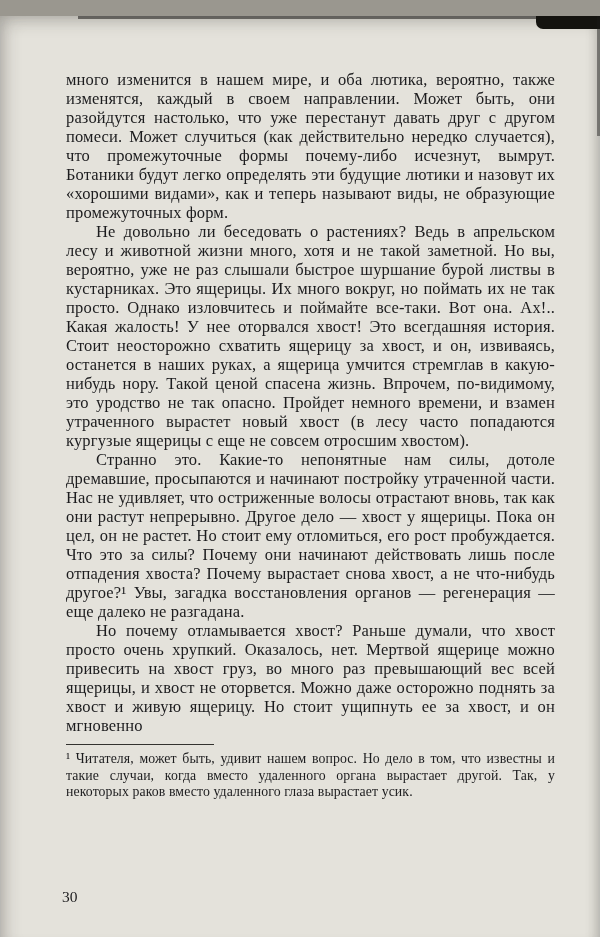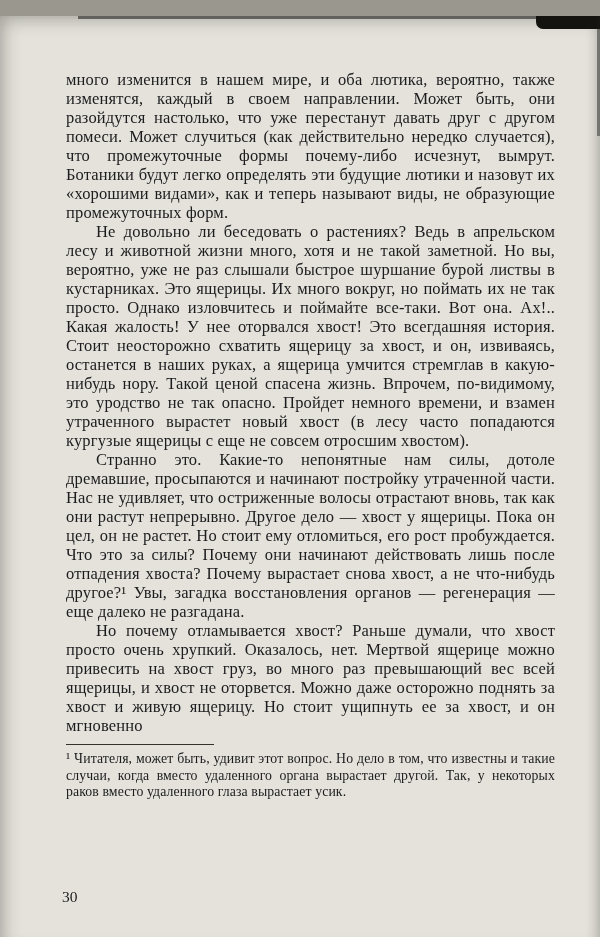--- a/index.html
+++ b/index.html
@@ -96,18 +96,18 @@
   <div class="artifact-right-edge"></div>
 
   <div class="text-block">
     <p class="no-indent">много изменится в нашем мире, и оба лютика, вероятно, также изменятся, каждый в своем направлении. Может быть, они разойдутся настолько, что уже перестанут давать друг с другом помеси. Может случиться (как действительно нередко случается), что промежуточные формы почему-либо исчезнут, вымрут. Ботаники будут легко определять эти будущие лютики и назовут их «хорошими видами», как и теперь называют виды, не образующие промежуточных форм.</p>
     <p>Не довольно ли беседовать о растениях? Ведь в апрельском лесу и животной жизни много, хотя и не такой заметной. Но вы, вероятно, уже не раз слышали быстрое шуршание бурой листвы в кустарниках. Это ящерицы. Их много вокруг, но поймать их не так просто. Однако изловчитесь и поймайте все-таки. Вот она. Ах!.. Какая жалость! У нее оторвался хвост! Это всегдашняя история. Стоит неосторожно схватить ящерицу за хвост, и он, извиваясь, останется в наших руках, а ящерица умчится стремглав в какую-нибудь нору. Такой ценой спасена жизнь. Впрочем, по-видимому, это уродство не так опасно. Пройдет немного времени, и взамен утраченного вырастет новый хвост (в лесу часто попадаются кургузые ящерицы с еще не совсем отросшим хвостом).</p>
     <p>Странно это. Какие-то непонятные нам силы, дотоле дремавшие, просыпаются и начинают постройку утраченной части. Нас не удивляет, что остриженные волосы отрастают вновь, так как они растут непрерывно. Другое дело — хвост у ящерицы. Пока он цел, он не растет. Но стоит ему отломиться, его рост пробуждается. Что это за силы? Почему они начинают действовать лишь после отпадения хвоста? Почему вырастает снова хвост, а не что-нибудь другое?¹ Увы, загадка восстановления органов — регенерация — еще далеко не разгадана.</p>
     <p>Но почему отламывается хвост? Раньше думали, что хвост просто очень хрупкий. Оказалось, нет. Мертвой ящерице можно привесить на хвост груз, во много раз превышающий вес всей ящерицы, и хвост не оторвется. Можно даже осторожно поднять за хвост и живую ящерицу. Но стоит ущипнуть ее за хвост, и он мгновенно</p>
 
     <div class="footnote-divider"></div>
 
-    <div class="footnote">¹ Читателя, может быть, удивит этот вопрос. Но дело в том, что известны и такие случаи, когда вместо удаленного органа вырастает другой. Так, у некоторых раков вместо удаленного глаза вырастает усик.</div>
+    <div class="footnote">¹ Читателя, может быть, удивит нашем вопрос. Но дело в том, что известны и такие случаи, когда вместо удаленного органа вырастает другой. Так, у некоторых раков вместо удаленного глаза вырастает усик.</div>
   </div>
 
   <div class="page-number">30</div>
 
 </div>
 
 </body></html>

